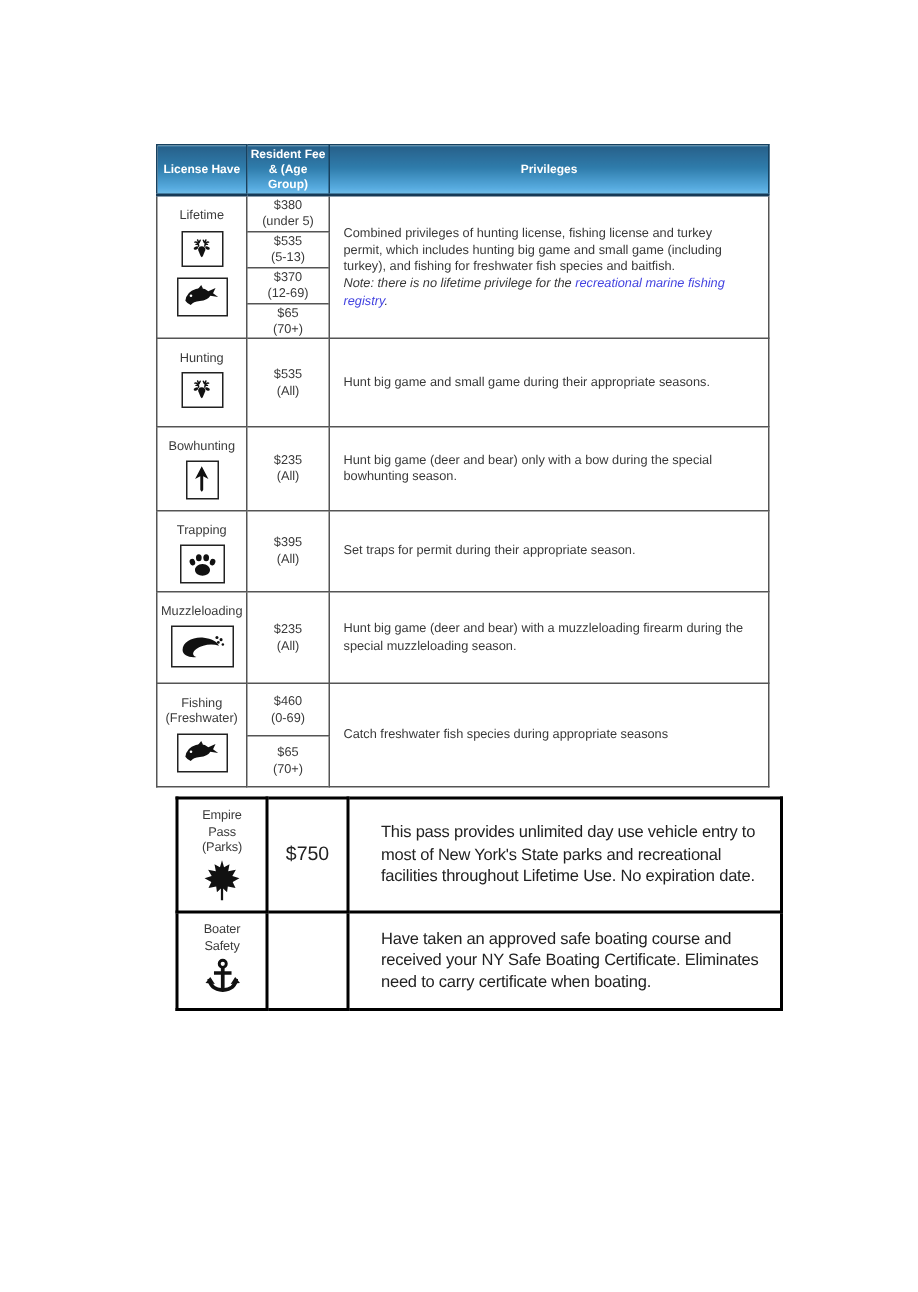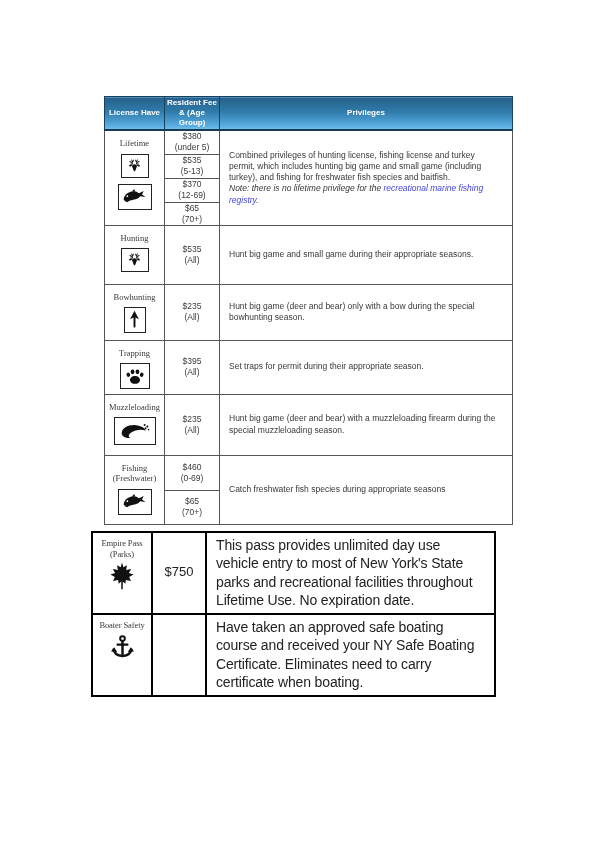--- a/index.html
+++ b/index.html
@@ -10,41 +10,41 @@
   table{border-collapse:collapse;table-layout:fixed;position:absolute;background:#fff;}
   
   #table1{left:104px;top:96px;width:408px;}
   #table1 td{border:1px solid #555;padding:0;vertical-align:middle;overflow:hidden;}
   #table1 th{
     padding:0 1px;height:32px;vertical-align:middle;text-align:center;
     color:#fff;font-size:8px;font-weight:bold;line-height:1.25;
     background:linear-gradient(180deg,#27608a 0%,#2f7cab 45%,#58ace0 88%,#74c0e8 100%);
     border:1px solid #17415f;border-bottom:2px solid #173a56;
   }
-  .namecell{vertical-align:top !important;text-align:center;font-family:Liberation Serif, serif;}
+  .namecell{vertical-align:top !important;text-align:center;}
   .nm{font-size:8.5px;line-height:1.25;padding:7px 1px 0;color:#3a3a3a;}
   .iconbox{
     display:inline-flex;align-items:center;justify-content:center;
     border:1px solid #222;background:#fff;margin-top:5px;
   }
   .ib-deer{width:26px;height:22px;}
   .ib-fish{width:32px;height:24px;}
   .ib-arrow{width:20px;height:24px;}
   .ib-paw{width:28px;height:24px;}
   .ib-horn{width:40px;height:26px;}
   .feecell{text-align:center;font-size:8.5px;line-height:1.3;color:#3a3a3a;margin-top:16px;}
   .privcell{text-align:left;}
   .priv{font-size:8.5px;line-height:1.32;padding:3px 9px;color:#383838;}
   .note{font-style:italic;}
   .link{color:#4444e0;font-style:italic;cursor:pointer;}
   
-  #table2{left:91px;top:531px;width:403px;}
+  #table2{left:117px;top:531px;width:403px;}
   #table2 td{border:2px solid #000;padding:0;vertical-align:middle;overflow:hidden;}
   #table2 .nm{padding:5px 6px 0;font-size:8.5px;letter-spacing:-0.1px;}
-  #table2 .priv{letter-spacing:-0.15px;font-size:14px;color:#222;}
+  #table2 .priv{letter-spacing:-0.15px;font-size:11px;color:#222;margin-left:12px;}
   #table2 .feecell{font-size:13px;color:#222;}
   .leaf,.anch{display:inline-block;margin-top:2px;}
   
   .h24{height:24px}.h22{height:22px}.h59{height:59px}.h56{height:56px}
   .h54{height:54px}.h61{height:61px}.h35{height:35px}.h34{height:34px}
   .h65{height:65px}.h58{height:58px}
 </style>
 </head>
 <body>
 

